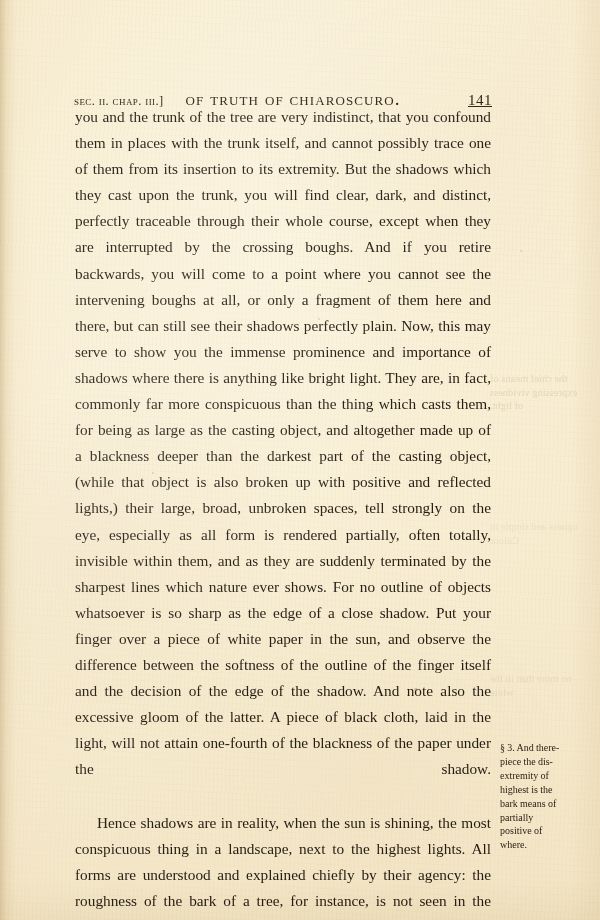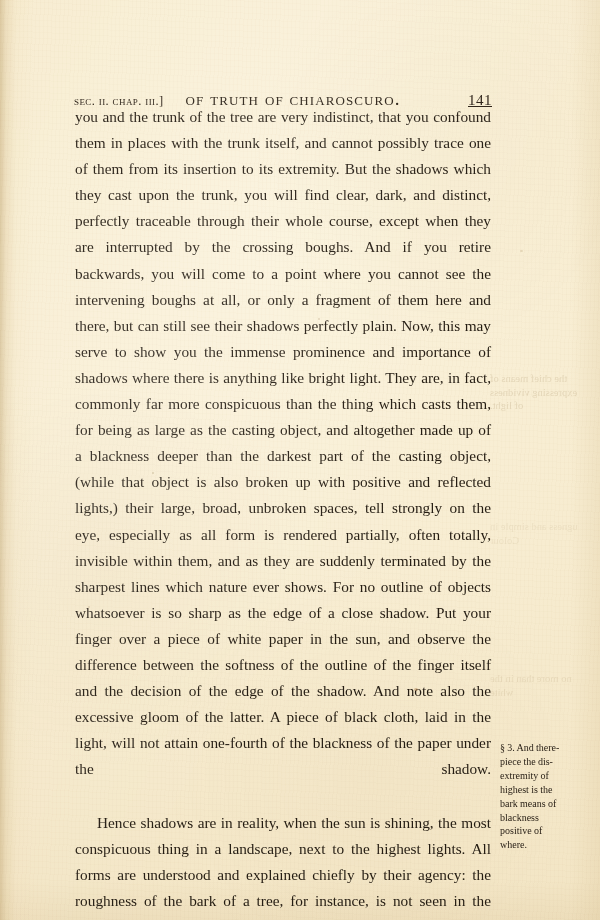--- a/index.html
+++ b/index.html
@@ -200,21 +200,21 @@
     <p>you and the trunk of the tree are very indistinct, that you confound them in places with the trunk itself, and cannot possibly trace one of them from its insertion to its extremity.  But the shadows which they cast upon the trunk, you will find clear, dark, and distinct, perfectly traceable through their whole course, except when they are interrupted by the crossing boughs. And if you retire backwards, you will come to a point where you cannot see the intervening boughs at all, or only a fragment of them here and there, but can still see their shadows perfectly plain.  Now, this may serve to show you the immense prominence and importance of shadows where there is anything like bright light. They are, in fact, commonly far more conspicuous than the thing which casts them, for being as large as the casting object, and altogether made up of a blackness deeper than the darkest part of the casting object, (while that object is also broken up with positive and reflected lights,) their large, broad, unbroken spaces, tell strongly on the eye, especially as all form is rendered partially, often totally, invisible within them, and as they are suddenly terminated by the sharpest lines which nature ever shows.  For no outline of objects whatsoever is so sharp as the edge of a close shadow. Put your finger over a piece of white paper in the sun, and observe the difference between the softness of the outline of the finger itself and the decision of the edge of the shadow.  And note also the excessive gloom of the latter.  A piece of black cloth, laid in the light, will not attain one-fourth of the blackness of the paper under the shadow.</p>
     <p class="indent tail">Hence shadows are in reality, when the sun is shining, the most conspicuous thing in a landscape, next to the highest lights.  All forms are understood and explained chiefly by their agency: the roughness of the bark of a tree, for instance, is not seen in the light, nor in the shade ; it is only seen between the two, where the sha-</p>
   </div>
 
   <div id="sidenote">
     <div class="line">§ 3. And there-</div>
     <div class="line">piece the dis-</div>
     <div class="line">extremity of</div>
     <div class="line">highest is the</div>
     <div class="line">bark means of</div>
-    <div class="line">blackness</div>
+    <div class="line">partially</div>
     <div class="line">positive of</div>
     <div class="line">where.</div>
   </div>
 
   <span class="speck" style="left:414px; top:688px; width:4px; height:3px; background:rgba(164,112,58,0.40);"></span>
   <span class="speck" style="left:152px; top:472px; width:2px; height:2px; background:rgba(150,118,72,0.30);"></span>
   <span class="speck" style="left:318px; top:318px; width:2px; height:2px; background:rgba(150,118,72,0.26);"></span>
   <span class="speck" style="left:88px; top:606px; width:2px; height:2px; background:rgba(150,118,72,0.24);"></span>
   <span class="speck" style="left:520px; top:250px; width:3px; height:2px; background:rgba(158,126,78,0.22);"></span>
 

